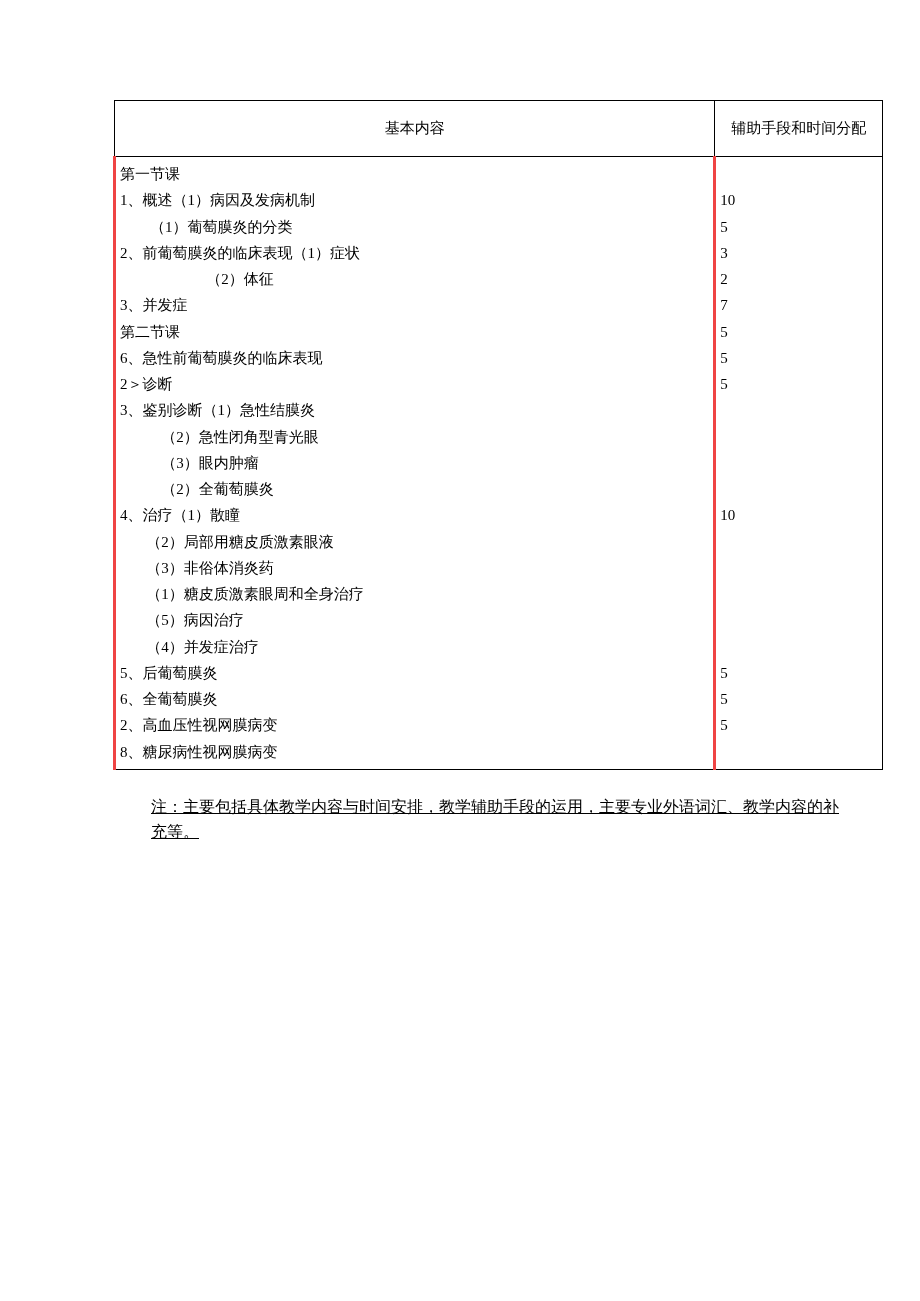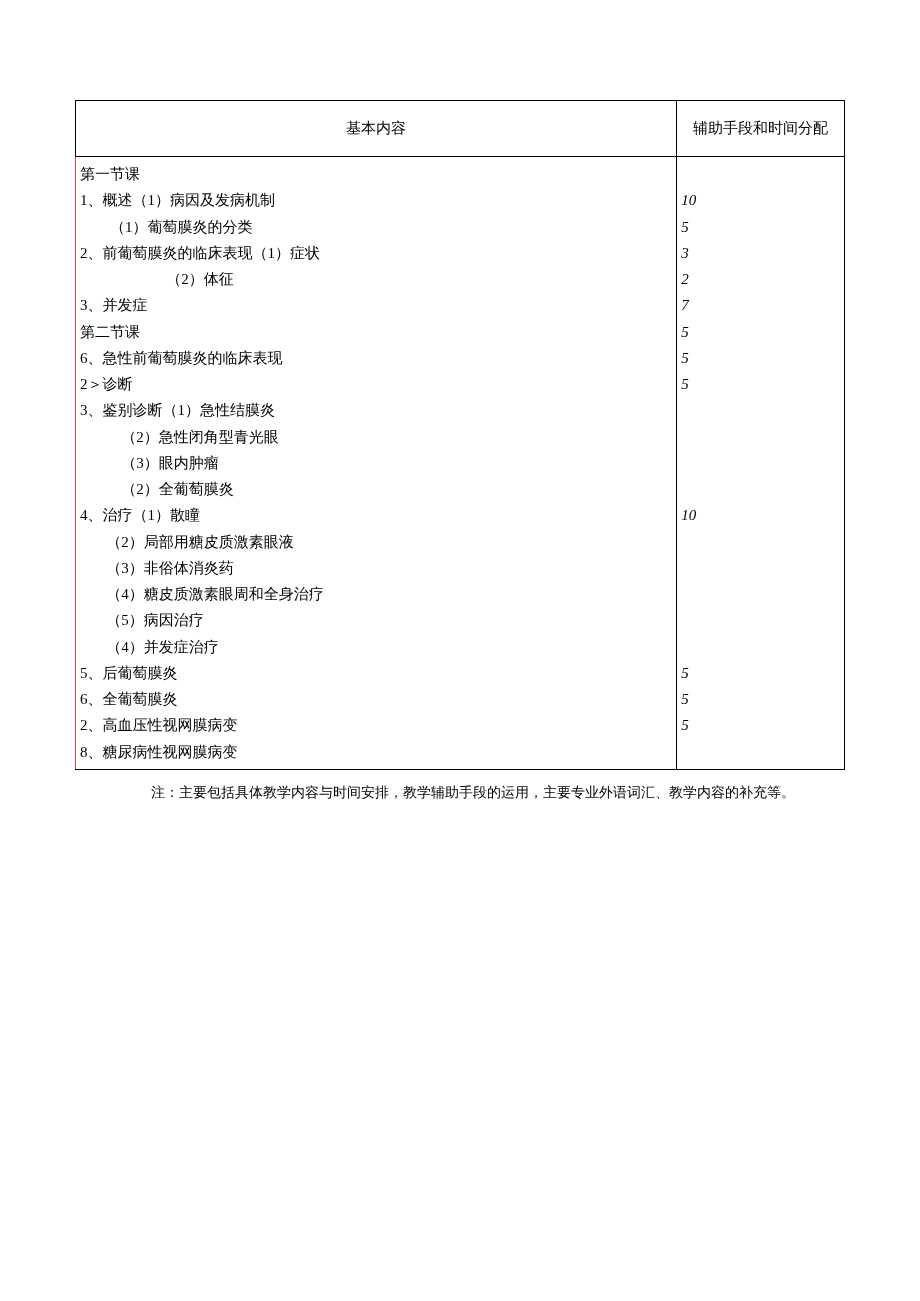--- a/index.html
+++ b/index.html
@@ -12,60 +12,61 @@
       font-size: 15px;
       background: #fff;
       padding: 100px 75px 60px 75px;
       width: 920px;
       color: #000;
     }
     .outer-table {
       width: 100%;
       border-collapse: collapse;
       border: 1px solid #000;
+      margin-left: 38px;
     }
     .header-row td {
       border: 1px solid #000;
       text-align: center;
       vertical-align: middle;
       padding: 18px 4px;
     }
     .col-content {
       width: 598px;
     }
     .col-time {
       width: 167px;
     }
     .body-row td {
-      border-left: 1px solid #ef4444;
+      border-left: 3px solid #ef4444;
       border-right: 1px solid #000;
       border-top: none;
       border-bottom: 1px solid #000;
       vertical-align: top;
       padding: 4px 4px 4px 4px;
     }
     .content-cell {
       line-height: 1.75;
       min-height: 940px;
     }
     .time-cell {
       line-height: 1.75;
     }
     .content-line {
       white-space: pre;
     }
     .time-line {
       white-space: pre;
-      font-style: italic;
     }
     .footnote {
-      margin-top: 12px;
-      font-size: 14px;
+      margin-top: 24px;
+      font-size: 16px;
       padding-left: 76px;
       line-height: 1.6;
+      text-decoration: underline;
     }
   </style>
 </head>
 <body>
 
 <table class="outer-table">
   <tbody>
       <tr class="header-row">
     <td class="col-content">基本内容</td>
     <td class="col-time">辅助手段和时间分配</td>
@@ -81,21 +82,21 @@
           <div class="content-line">第二节课</div>
           <div class="content-line">6、急性前葡萄膜炎的临床表现</div>
           <div class="content-line">2＞诊断</div>
           <div class="content-line">3、鉴别诊断（1）急性结膜炎</div>
           <div class="content-line">           （2）急性闭角型青光眼</div>
           <div class="content-line">           （3）眼内肿瘤</div>
           <div class="content-line">           （2）全葡萄膜炎</div>
           <div class="content-line">4、治疗（1）散瞳</div>
           <div class="content-line">       （2）局部用糖皮质激素眼液</div>
           <div class="content-line">       （3）非俗体消炎药</div>
-          <div class="content-line">       （4）糖皮质激素眼周和全身治疗</div>
+          <div class="content-line">       （1）糖皮质激素眼周和全身治疗</div>
           <div class="content-line">       （5）病因治疗</div>
           <div class="content-line">       （4）并发症治疗</div>
           <div class="content-line">5、后葡萄膜炎</div>
           <div class="content-line">6、全葡萄膜炎</div>
           <div class="content-line">2、高血压性视网膜病变</div>
           <div class="content-line">8、糖尿病性视网膜病变</div>
         </td>
     <td class="col-time time-cell" id="time-cell">
           <div class="time-line">&nbsp;</div>
           <div class="time-line">10</div>

